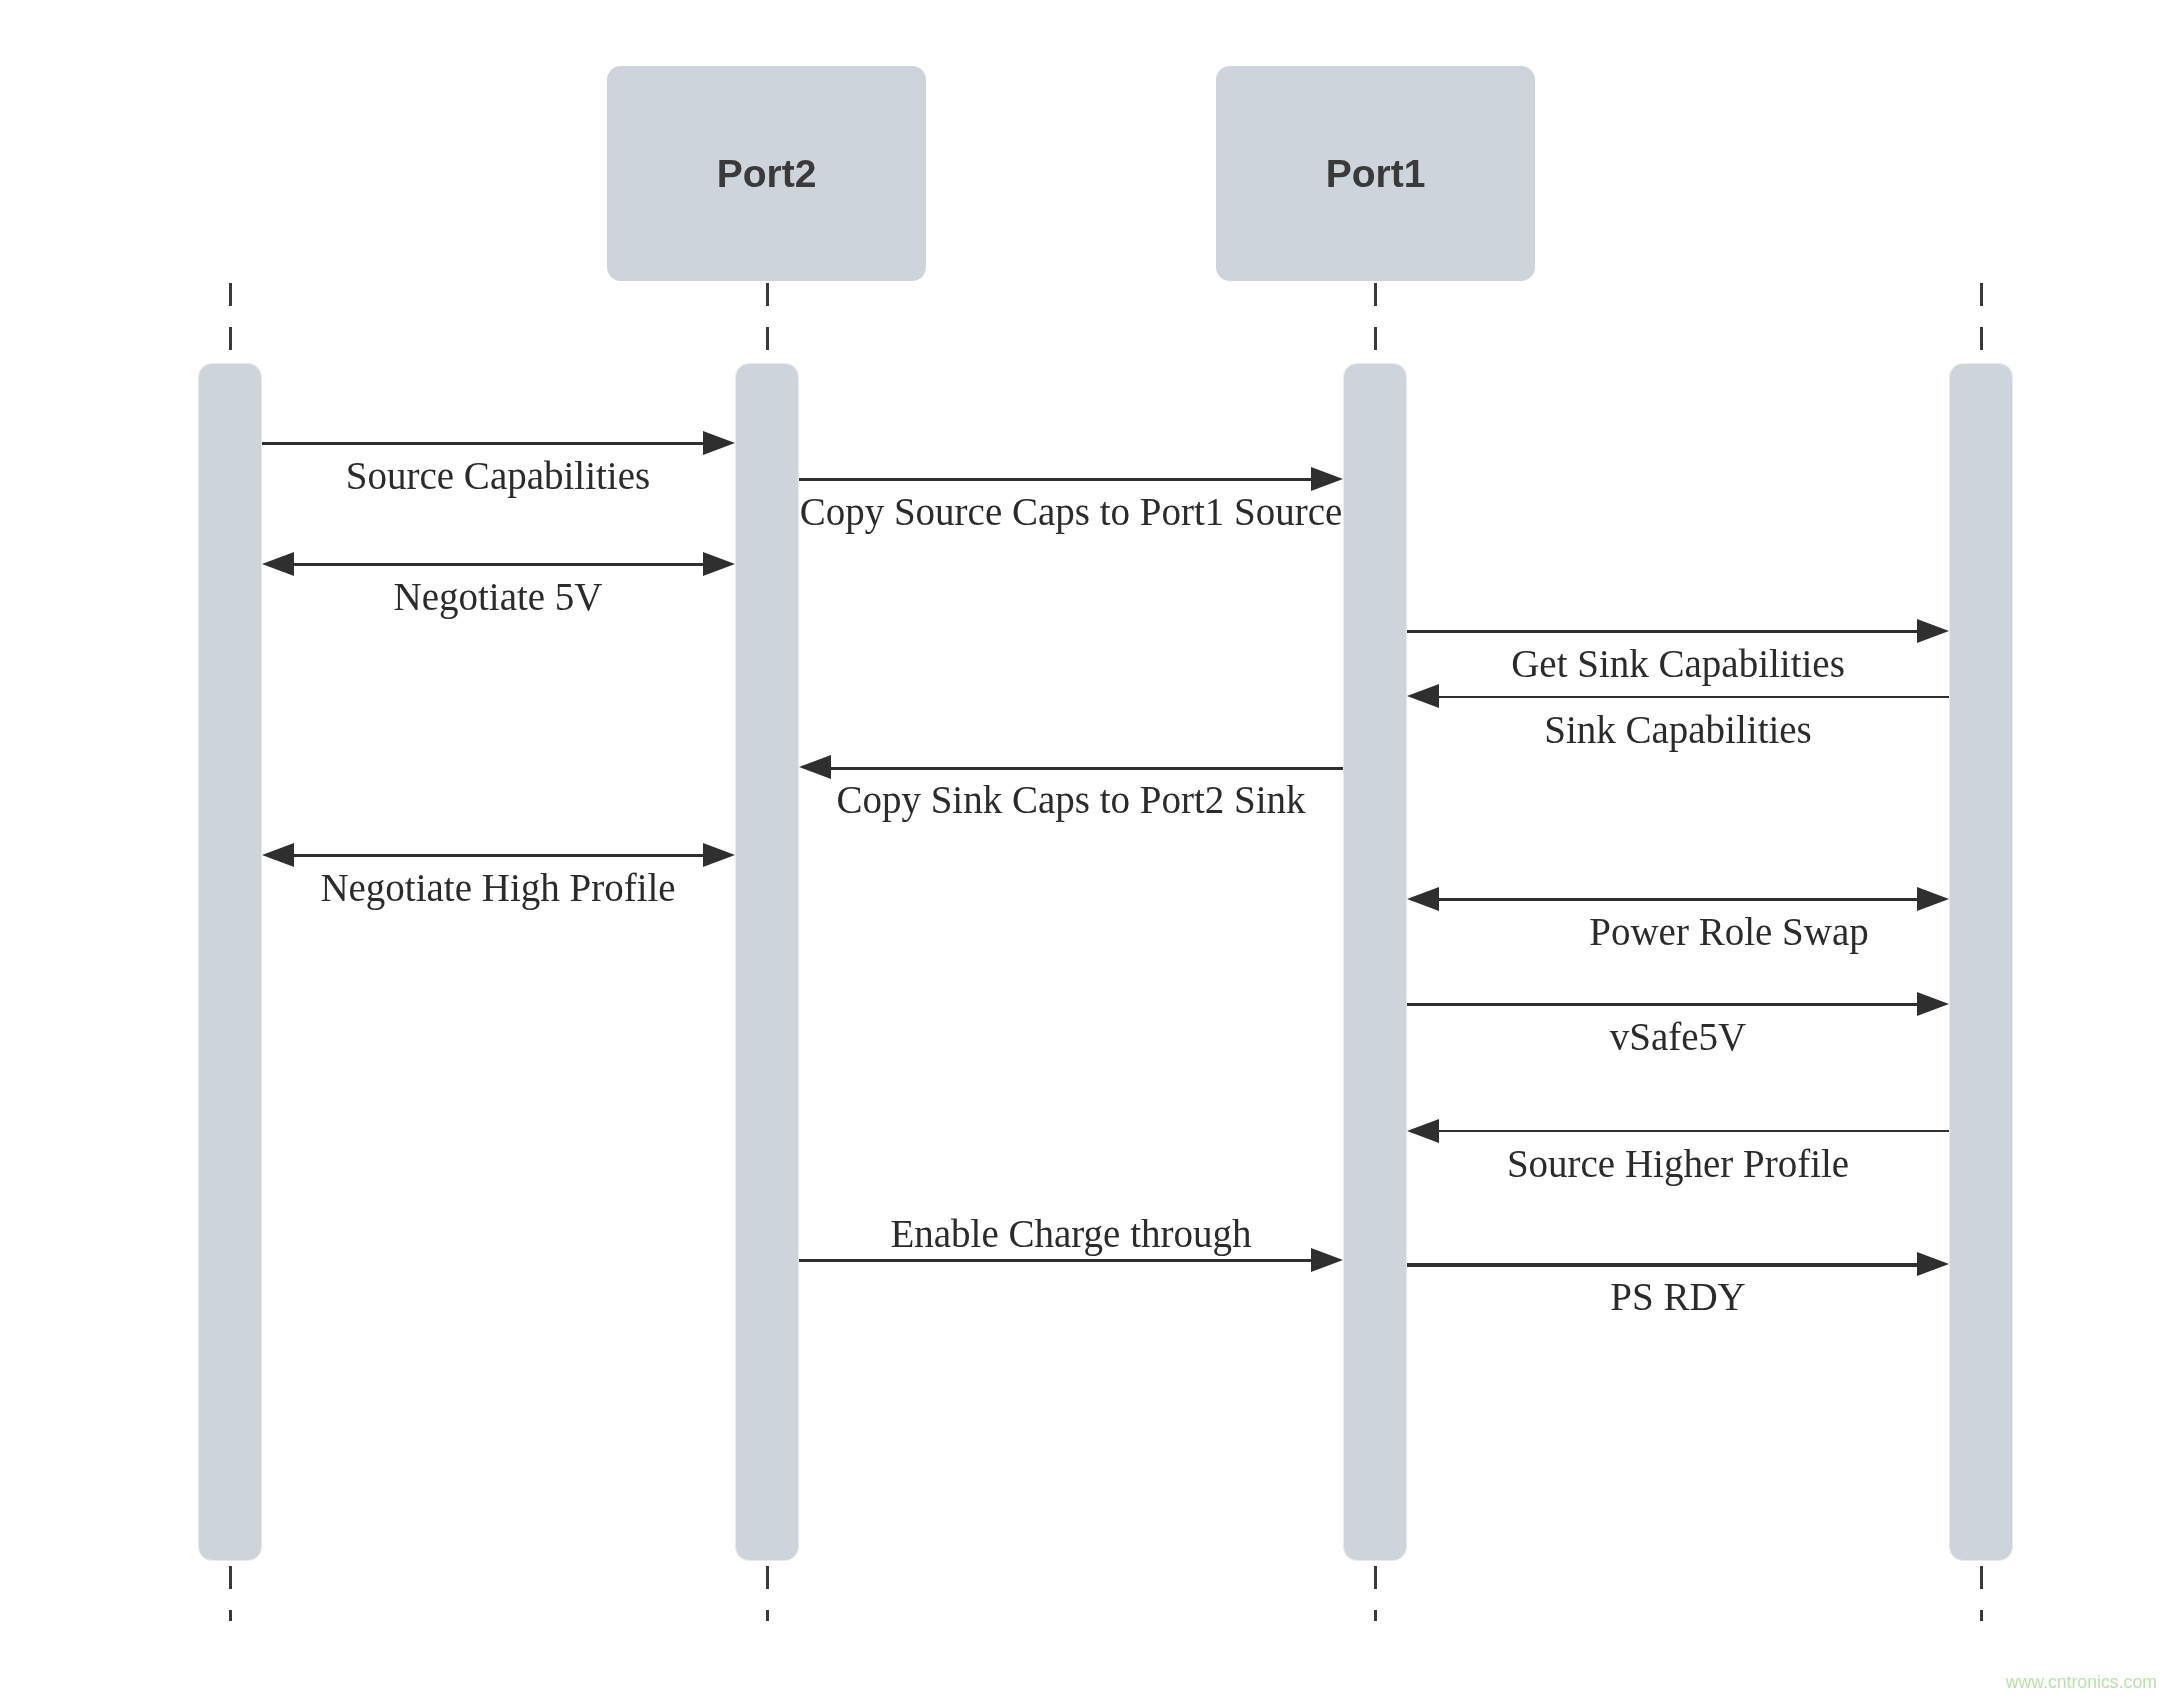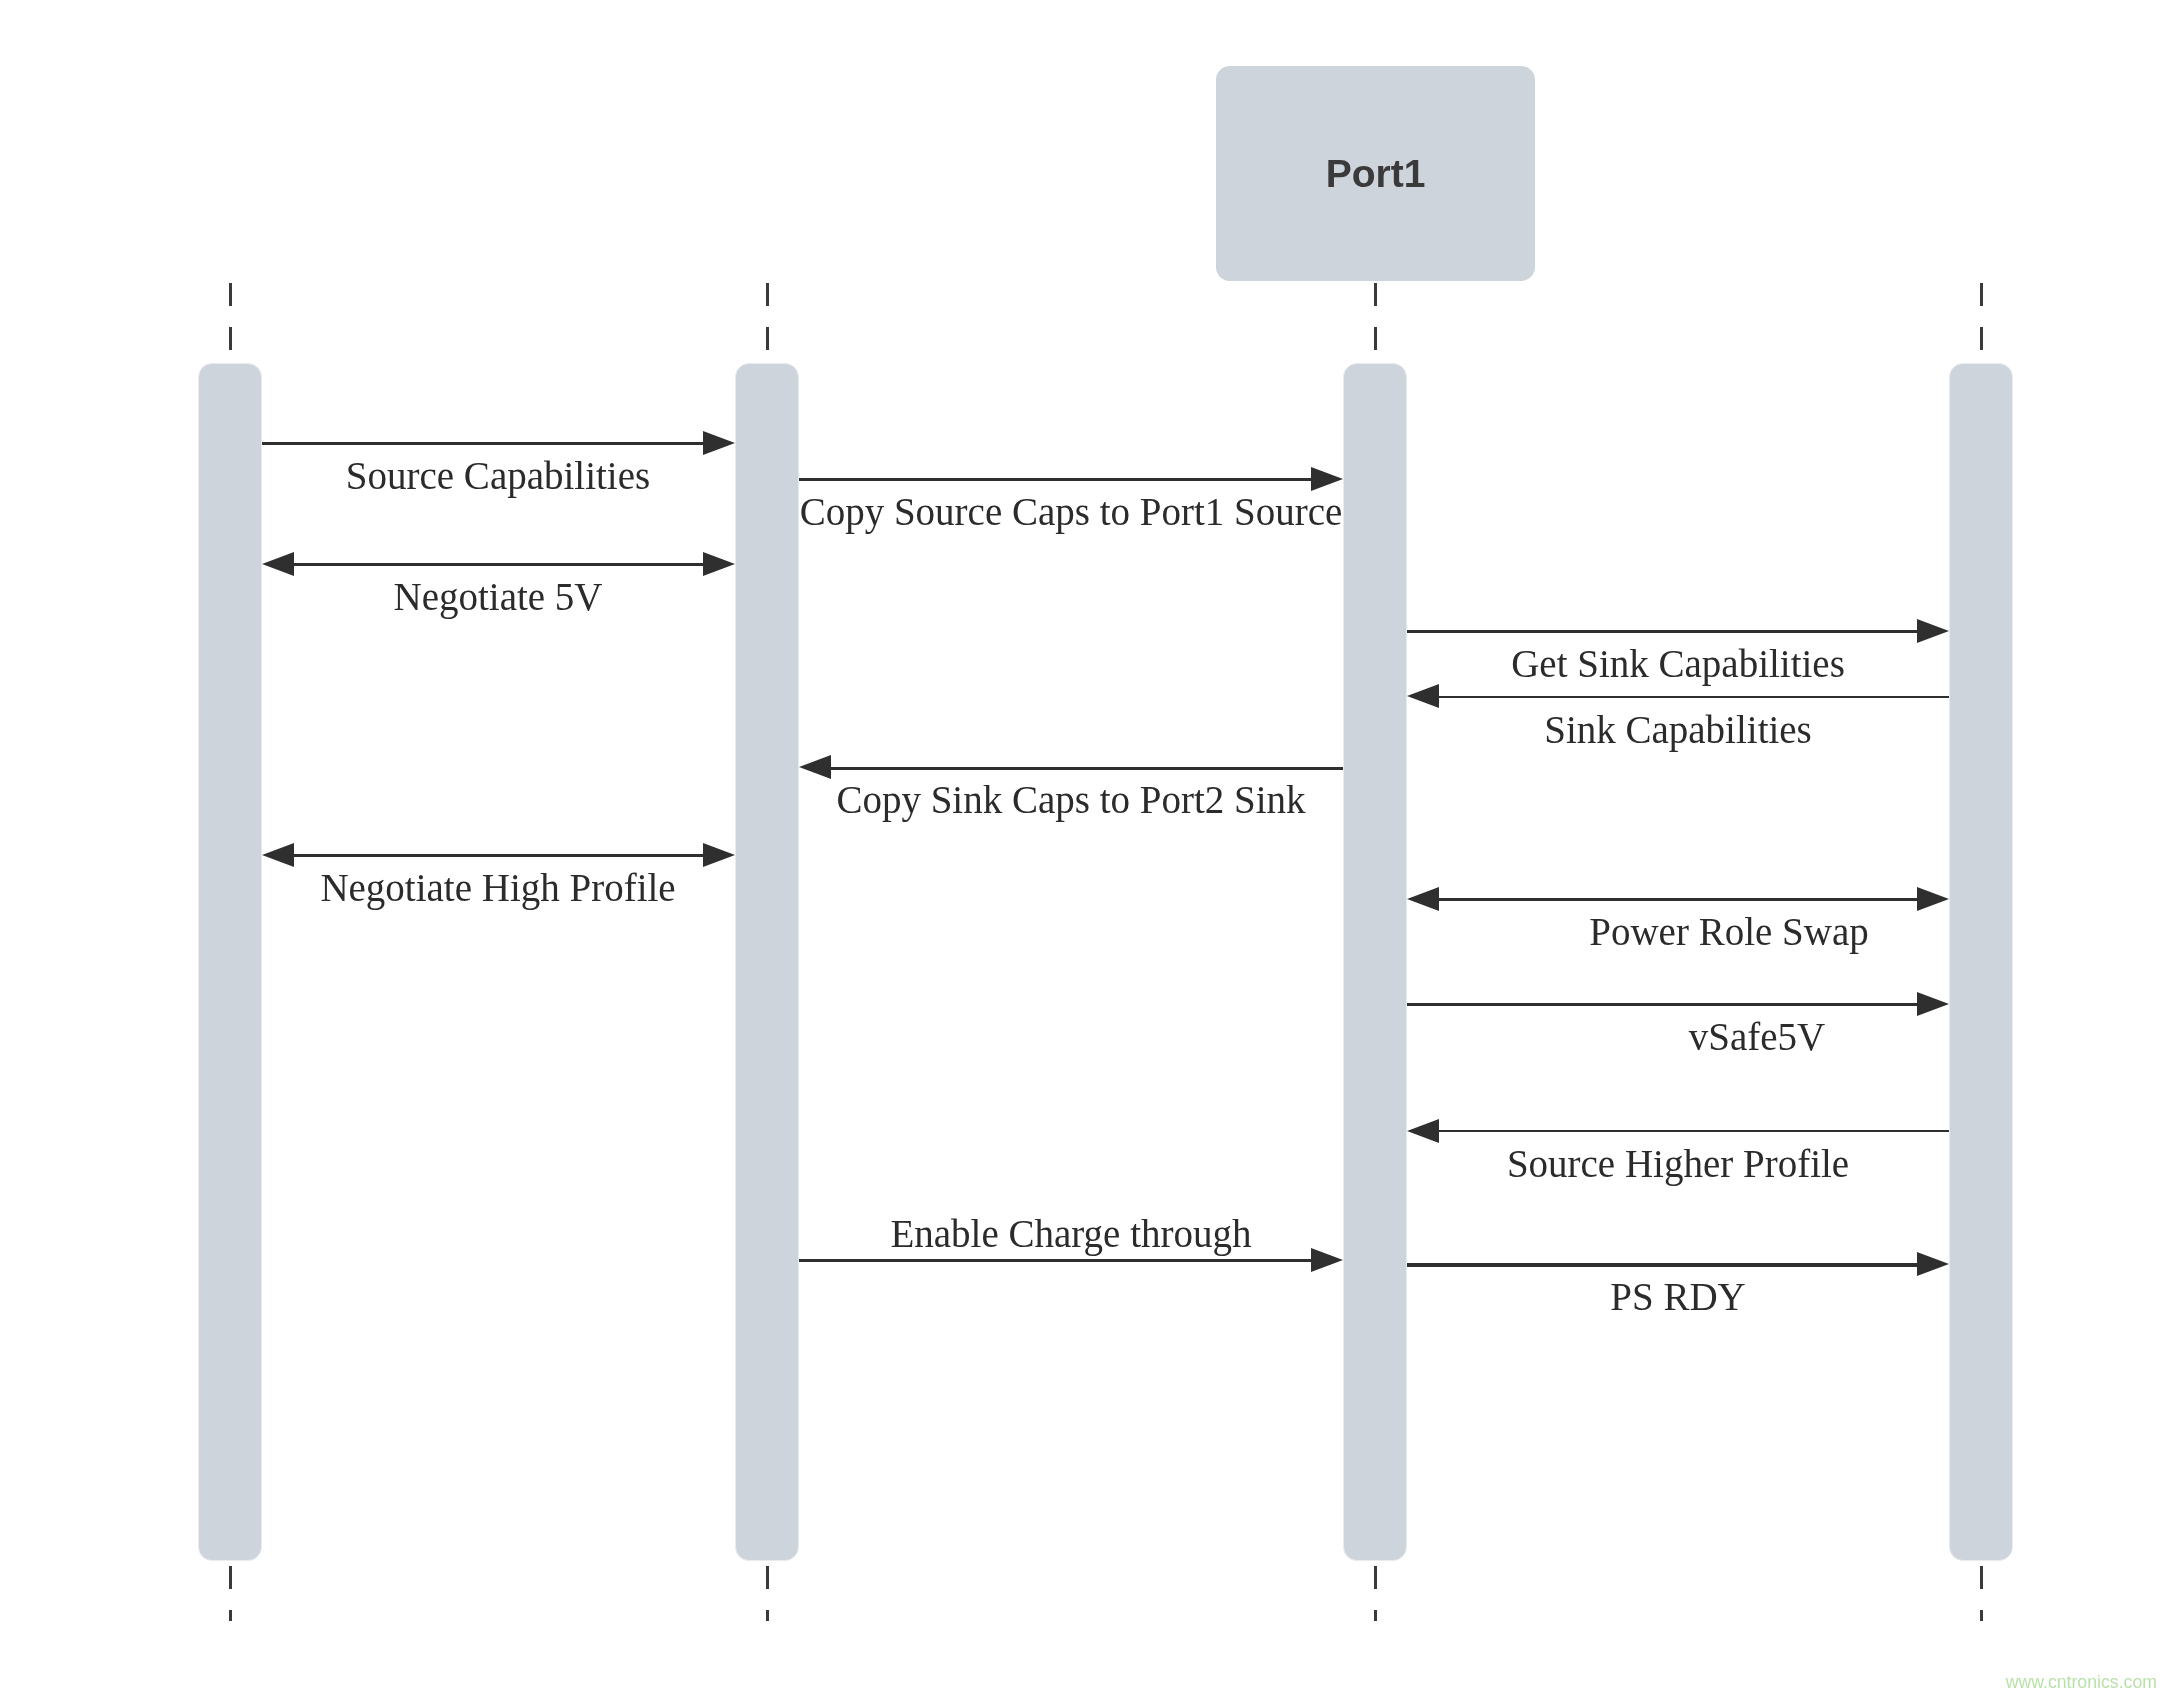--- a/index.html
+++ b/index.html
@@ -36,20 +36,21 @@
   #watermark{
     position:absolute;right:22px;top:1672px;
     font-family:"Liberation Sans",sans-serif;font-size:17.7px;color:#b9e2aa;
   }
 </style>
 </head>
 <body>
 
 <div id="canvas">
 
+  <div class="actor-box" style="left:607px">Port2</div>
   <div class="actor-box" style="left:1216px">Port1</div>
 
   <div class="connector top" style="left:229px"></div>
   <div class="connector top" style="left:766px"></div>
   <div class="connector top" style="left:1374px"></div>
   <div class="connector top" style="left:1980px"></div>
 
   <div class="activation-bar" style="left:198px"></div>
   <div class="activation-bar" style="left:735px"></div>
   <div class="activation-bar" style="left:1343px"></div>
@@ -83,21 +84,21 @@
       <div class="msg-line" style="left: 288px; width: 420px; height: 2.7px; top: 854px;"></div>
       <div class="msg-head right" style="left: 703px; top: 843px;"></div>
       <div class="msg-head left" style="left: 262px; top: 843px;"></div>
       <div class="msg-label serif" style="left: 498px; top: 866px;">Negotiate High Profile</div>
       <div class="msg-line" style="left: 1434px; width: 489px; height: 2.7px; top: 898px;"></div>
       <div class="msg-head right" style="left: 1917px; top: 887px;"></div>
       <div class="msg-head left" style="left: 1407px; top: 887px;"></div>
       <div class="msg-label serif" style="left: 1729px; top: 910px;">Power Role Swap</div>
       <div class="msg-line" style="left: 1407px; width: 515px; height: 2.7px; top: 1003px;"></div>
       <div class="msg-head right" style="left: 1917px; top: 992px;"></div>
-      <div class="msg-label serif" style="left: 1757px; top: 1015px;">vSafe5V</div>
+      <div class="msg-label serif" style="left: 1678px; top: 1015px;">vSafe5V</div>
       <div class="msg-line" style="left: 1434px; width: 515px; height: 1.8px; top: 1130px;"></div>
       <div class="msg-head left" style="left: 1407px; top: 1119px;"></div>
       <div class="msg-label serif" style="left: 1678px; top: 1142px;">Source Higher Profile</div>
       <div class="msg-line" style="left: 799px; width: 518px; height: 2.7px; top: 1259px;"></div>
       <div class="msg-head right" style="left: 1311px; top: 1248px;"></div>
       <div class="msg-label serif" style="left: 1071px; top: 1212px;">Enable Charge through</div>
       <div class="msg-line" style="left: 1407px; width: 515px; height: 3.5px; top: 1263px;"></div>
       <div class="msg-head right" style="left: 1917px; top: 1252px;"></div>
       <div class="msg-label serif" style="left: 1678px; top: 1275px;">PS RDY</div>
     </div>

